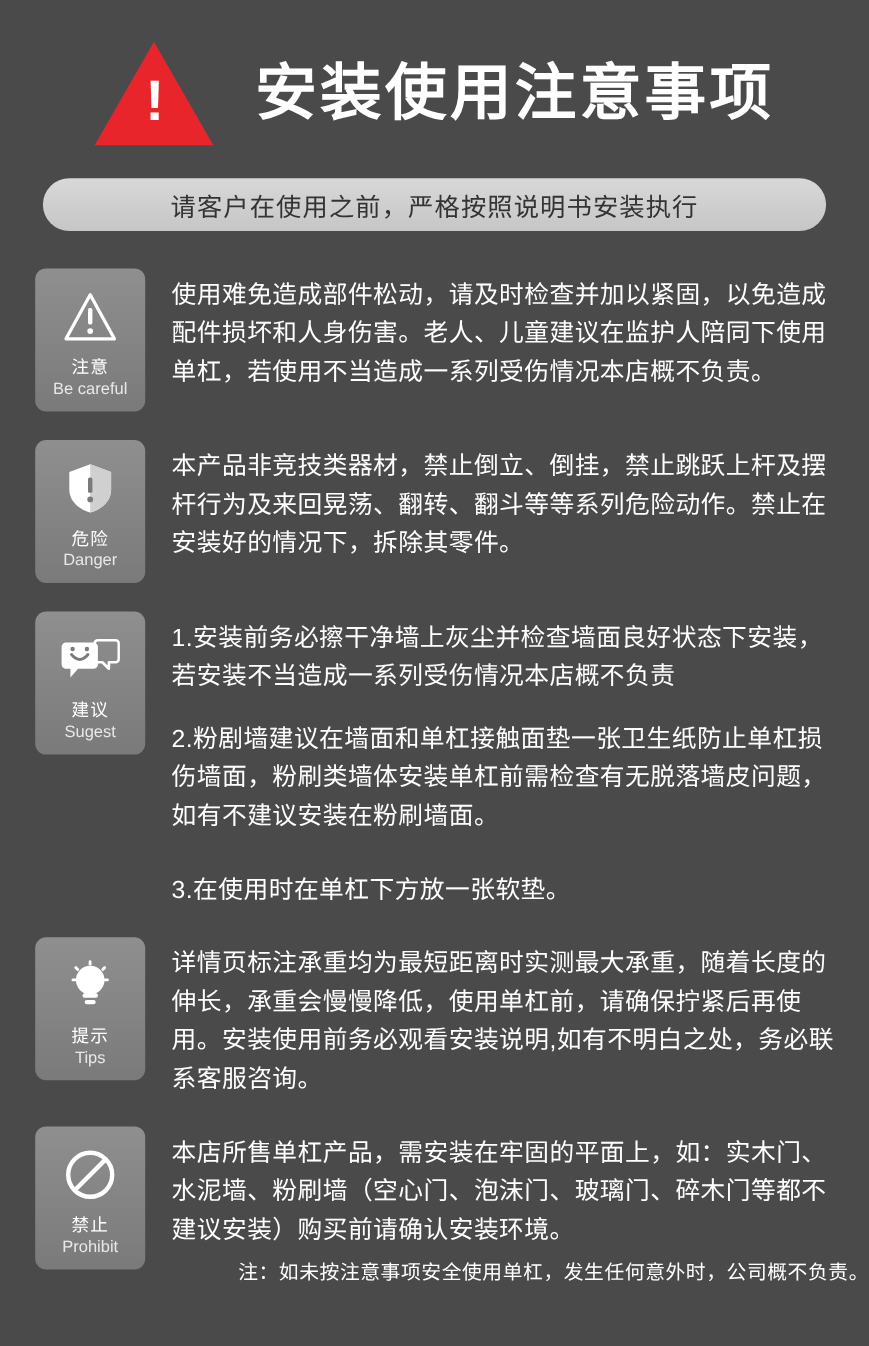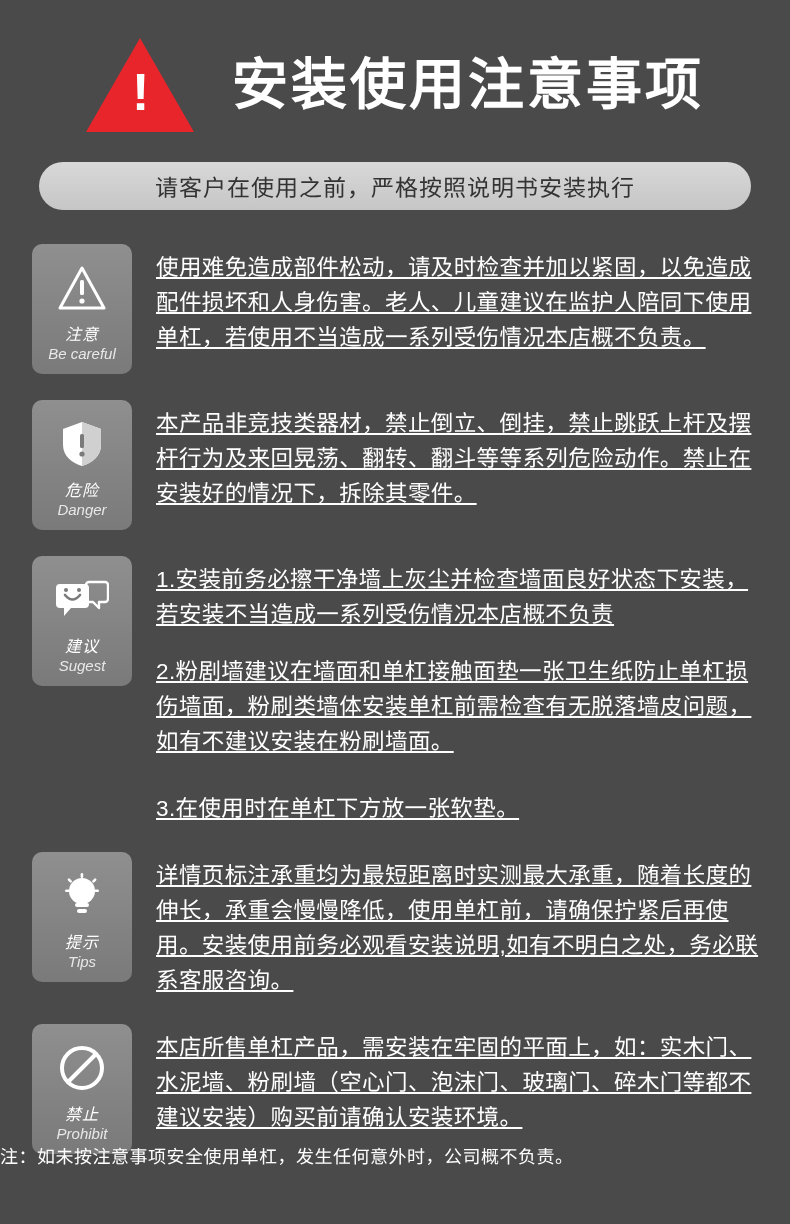--- a/index.html
+++ b/index.html
@@ -96,21 +96,20 @@
     border-radius: 10px;
     background: linear-gradient(180deg, #8f8f8f 0%, #7a7a7a 100%);
     flex: none;
     display: flex;
     flex-direction: column;
     align-items: center;
     justify-content: center;
     margin-right: 24px;
     box-sizing: border-box;
     padding-top: 4px;
-    font-style: italic;
   }
   .badge .icon-wrap {
     height: 58px;
     display: flex;
     align-items: center;
     justify-content: center;
     margin-bottom: 8px;
   }
   .badge .badge-cn {
     font-size: 16px;
@@ -123,40 +122,39 @@
     color: #e8e8e8;
     line-height: 19px;
   }
   .body-text {
     font-size: 22.5px;
     line-height: 35px;
     color: #ffffff;
     letter-spacing: 0.4px;
     padding-top: 6px;
     flex: 1;
-    text-decoration: underline;
   }
   .body-text p {
     margin: 0 0 14px 0;
   }
   .body-text p:last-child {
     margin-bottom: 0;
   }
 
   
   .section-suggest .body-text p { margin-bottom: 22px; }
   .section-suggest .body-text p:last-child { margin-bottom: 0; margin-top: 32px; }
 
   
   .footer {
     position: absolute;
     left: 0;
     right: 0;
     bottom: 56px;
-    text-align: left;
+    text-align: right;
   }
   .footer-note {
     font-size: 18px;
     color: #ffffff;
     letter-spacing: 0.5px;
   }
 </style>
 </head>
 <body>
 

